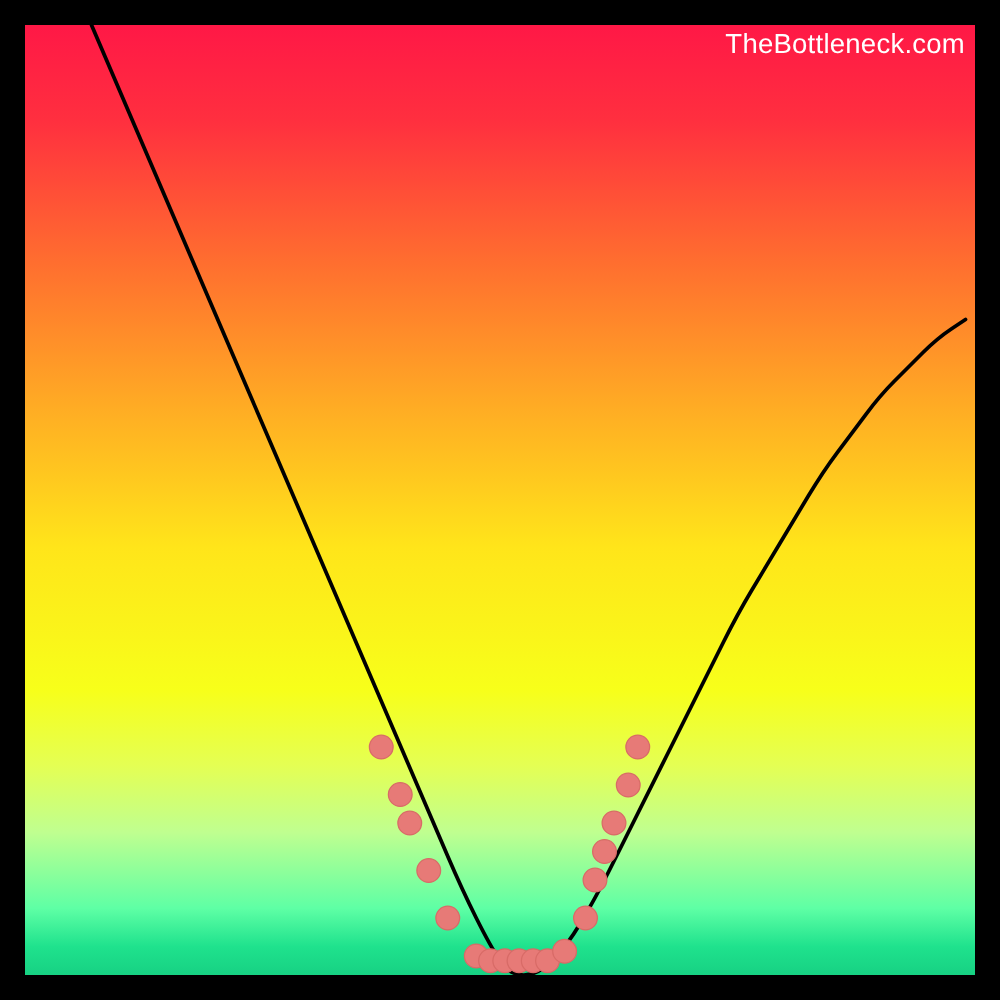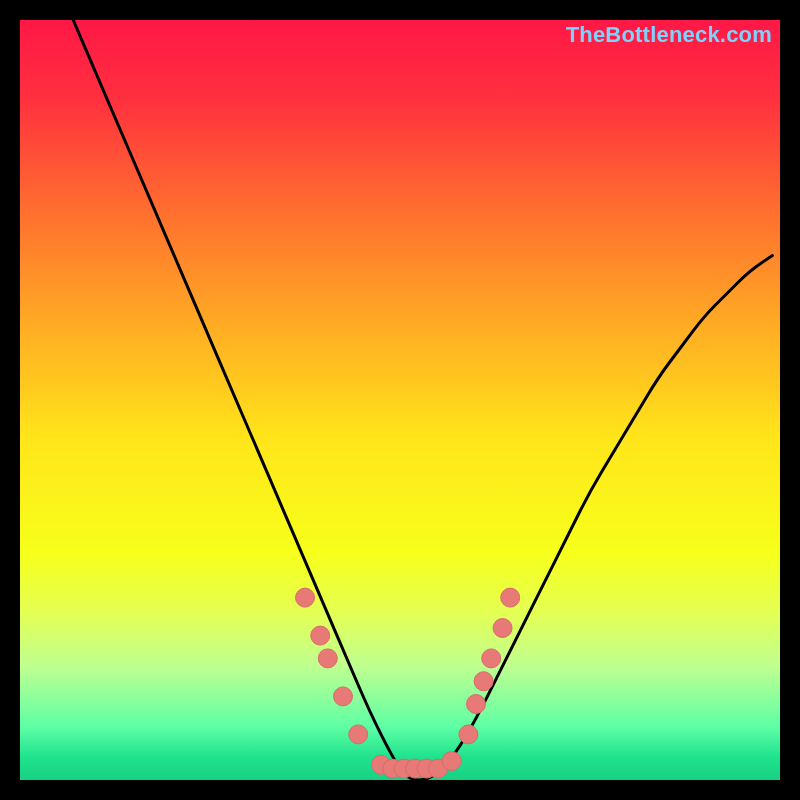--- a/index.html
+++ b/index.html
@@ -24,22 +24,22 @@
     top: 0;
     width: 760px;
     height: 760px;
   }
   .watermark {
     position: absolute;
     top: 2px;
     right: 8px;
     font-family: Arial, Helvetica, sans-serif;
     font-size: 22px;
-    font-weight: 700;
-    color: #7dd3fc;
+    font-weight: 400;
+    color: #ffffff;
     letter-spacing: 0.2px;
     user-select: none;
   }
   svg { display: block; }
 </style>
 </head>
 <body>
 
 <div class="frame">
   <svg class="plot-area" width="760" height="760" viewBox="0 0 760 760">

